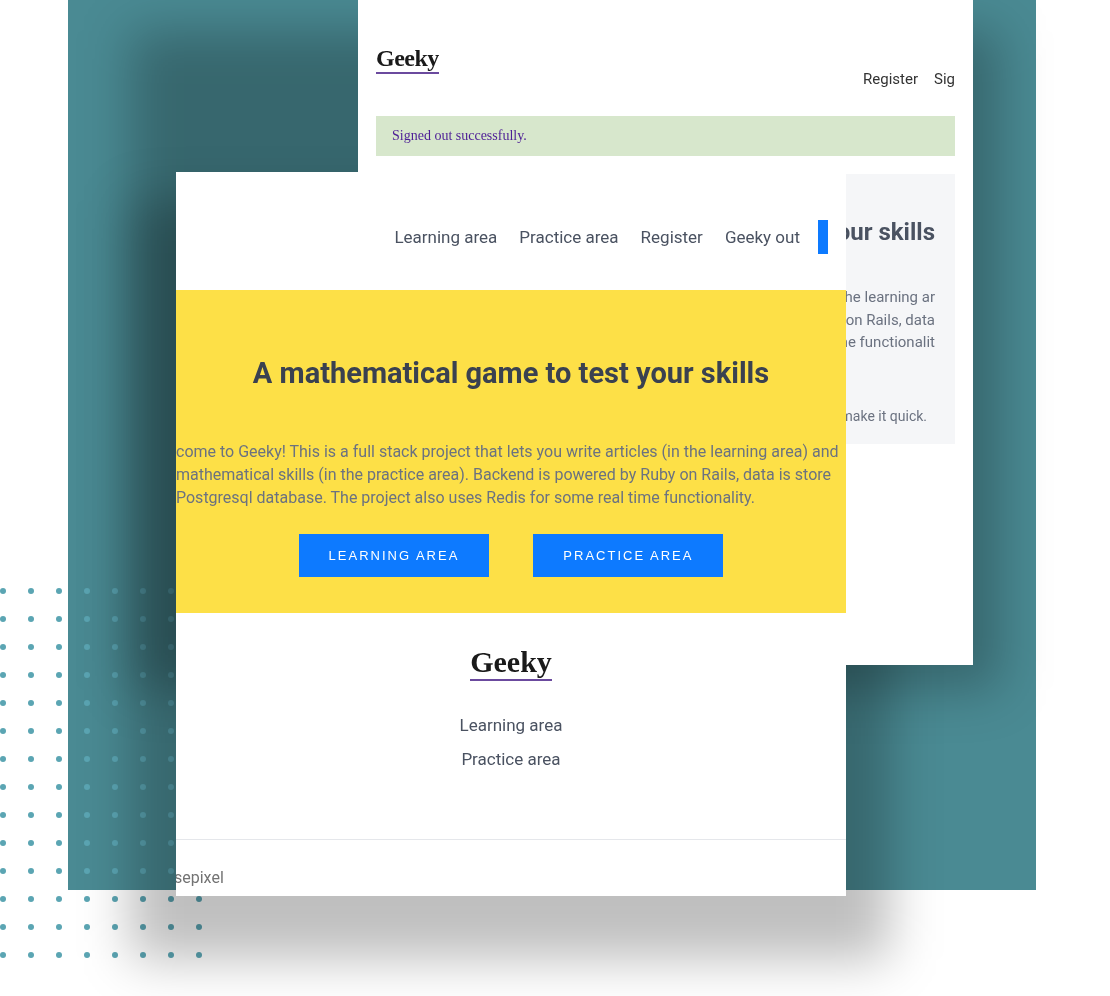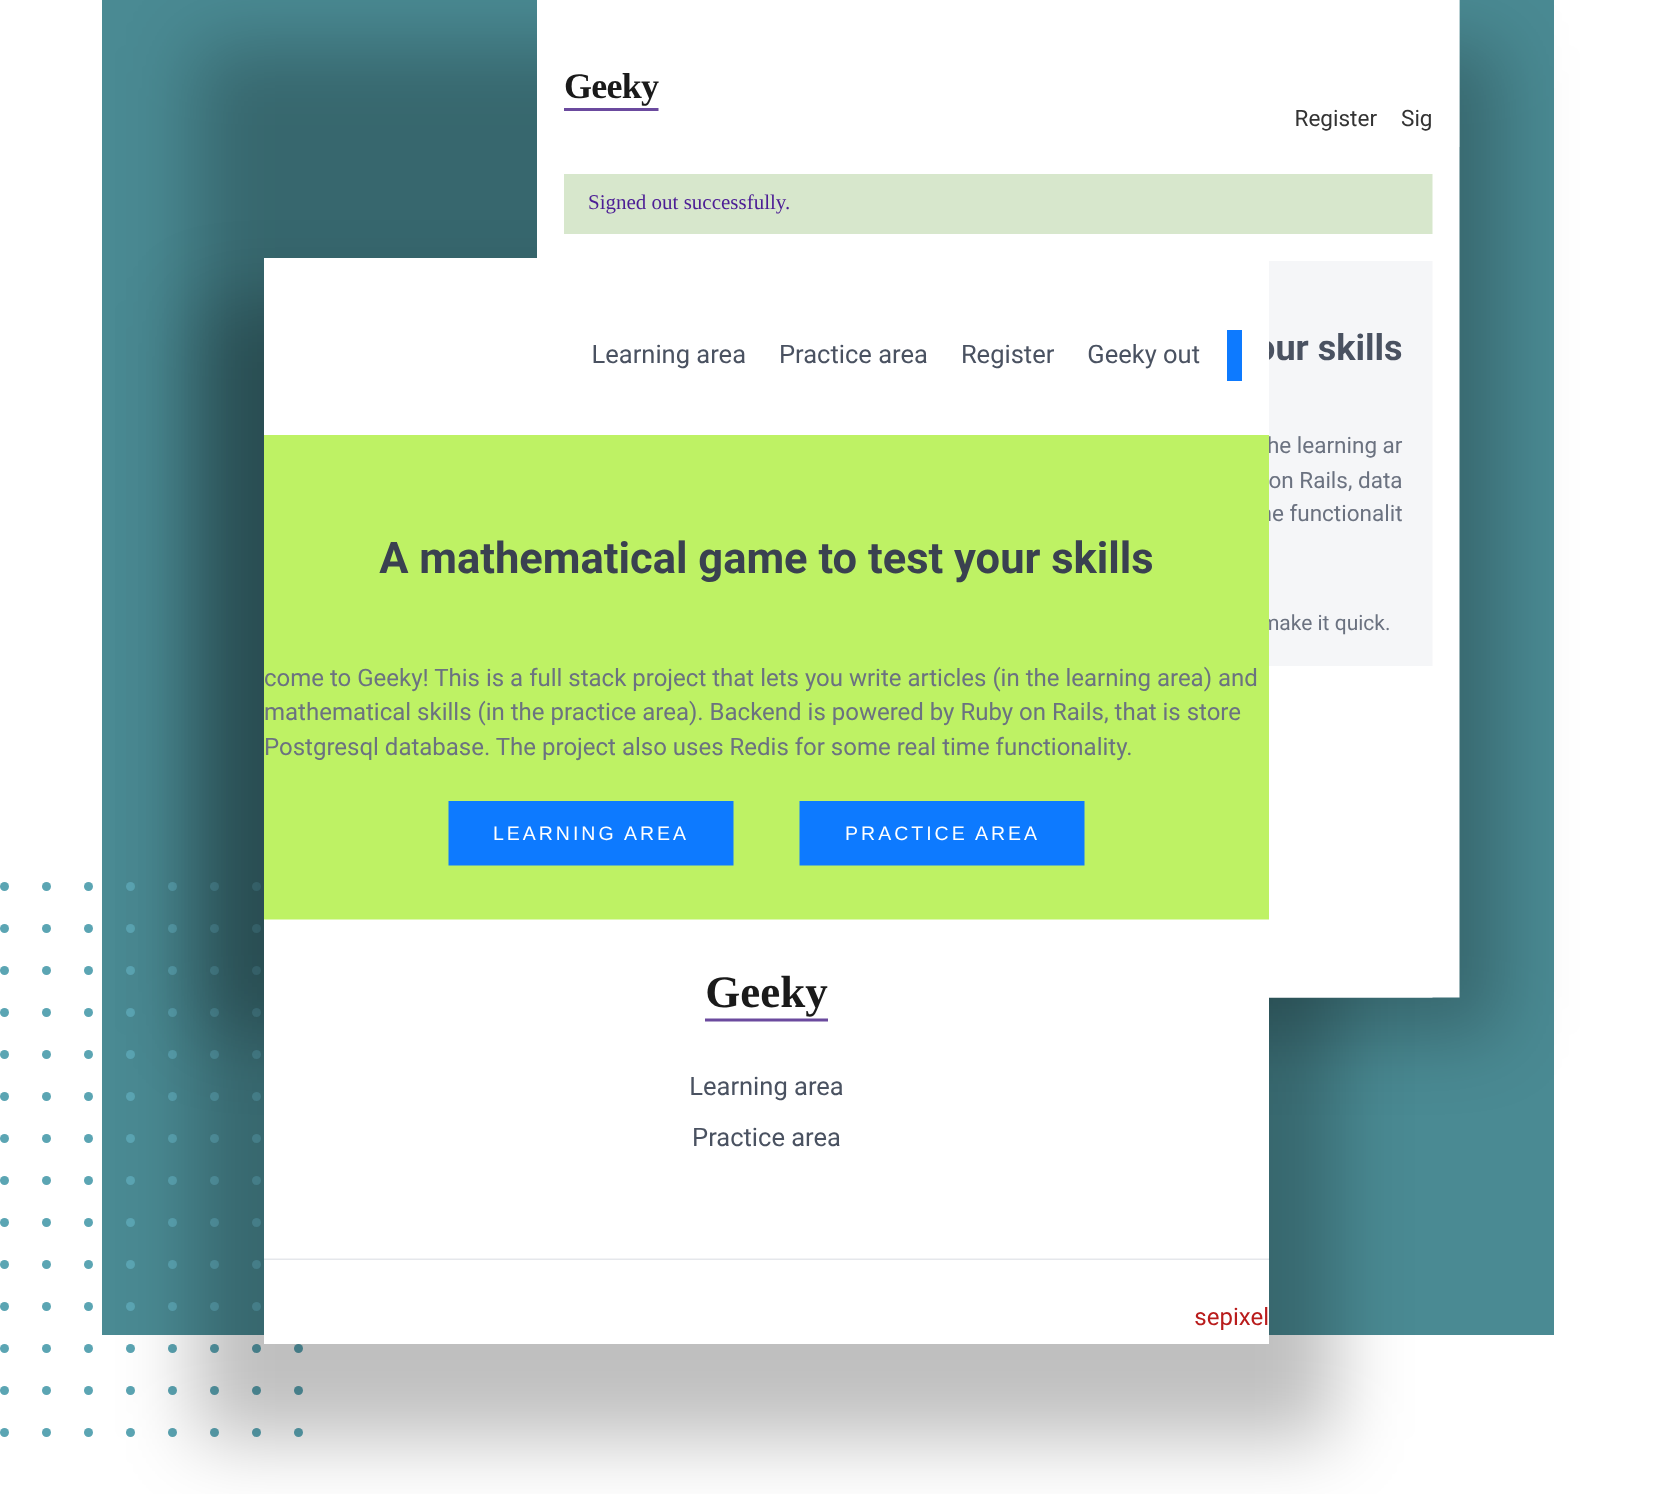--- a/index.html
+++ b/index.html
@@ -161,21 +161,21 @@
     .front-nav span {
       cursor: pointer;
     }
     .blue-edge {
       width: 10px;
       height: 34px;
       background: #0d7aff;
       margin-left: -4px;
     }
     .front-hero {
-      background: #bef264;
+      background: #fde047;
       padding: 66px 0 36px 0;
       text-align: center;
     }
     .front-title {
       font-size: 29px;
       font-weight: 700;
       color: #3a4150;
       margin-bottom: 50px;
     }
     .front-desc {
@@ -228,23 +228,23 @@
       color: #4a5261;
       margin: 14px 0;
       cursor: pointer;
     }
     .front-divider {
       border: none;
       border-top: 1px solid #e5e7eb;
       margin: 24px 0 0 0;
     }
     .credit-text {
-      text-align: right;
+      text-align: left;
       font-size: 16px;
-      color: #b91c1c;
+      color: #737373;
       padding: 28px 0 28px 0;
       margin-left: -2px;
     }
   </style>
 </head>
 <body>
 
 <div class="teal-bg"></div>
 
 <div class="dots-pattern dots-left">
@@ -391,21 +391,21 @@
     <span>Learning area</span>
     <span>Practice area</span>
     <span>Register</span>
     <span>Geeky out</span>
     <div class="blue-edge"></div>
   </div>
   <div class="front-hero">
     <div class="front-title">A mathematical game to test your skills</div>
     <div class="front-desc">
       <div>come to Geeky! This is a full stack project that lets you write articles (in the learning area) and</div>
-      <div> mathematical skills (in the practice area). Backend is powered by Ruby on Rails, that is store</div>
+      <div> mathematical skills (in the practice area). Backend is powered by Ruby on Rails, data is store</div>
       <div>Postgresql database. The project also uses Redis for some real time functionality.</div>
     </div>
     <div class="button-row">
       <button class="btn-primary">LEARNING AREA</button>
       <button class="btn-primary">PRACTICE AREA</button>
     </div>
   </div>
   <div class="front-footer">
     <div class="front-logo">Geeky</div>
     <div class="footer-link">Learning area</div>

